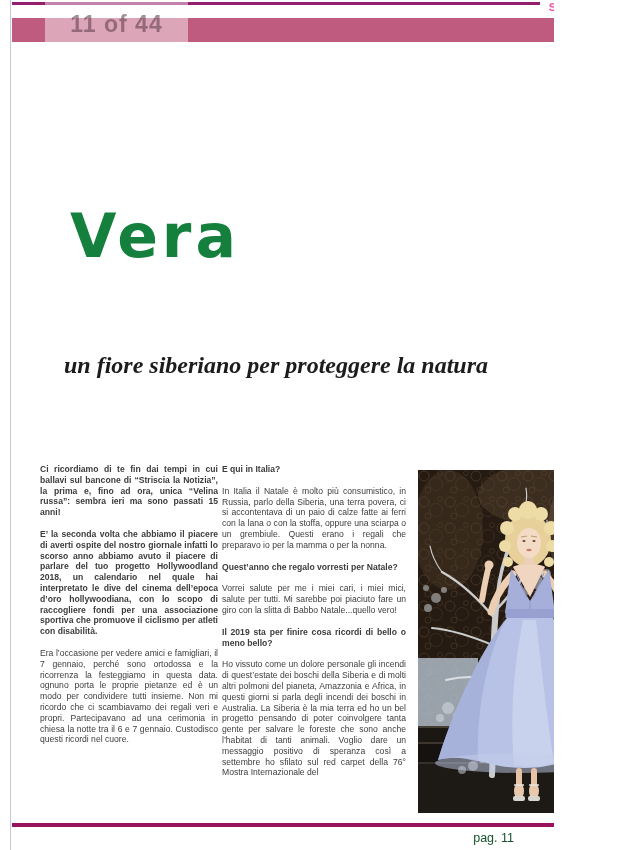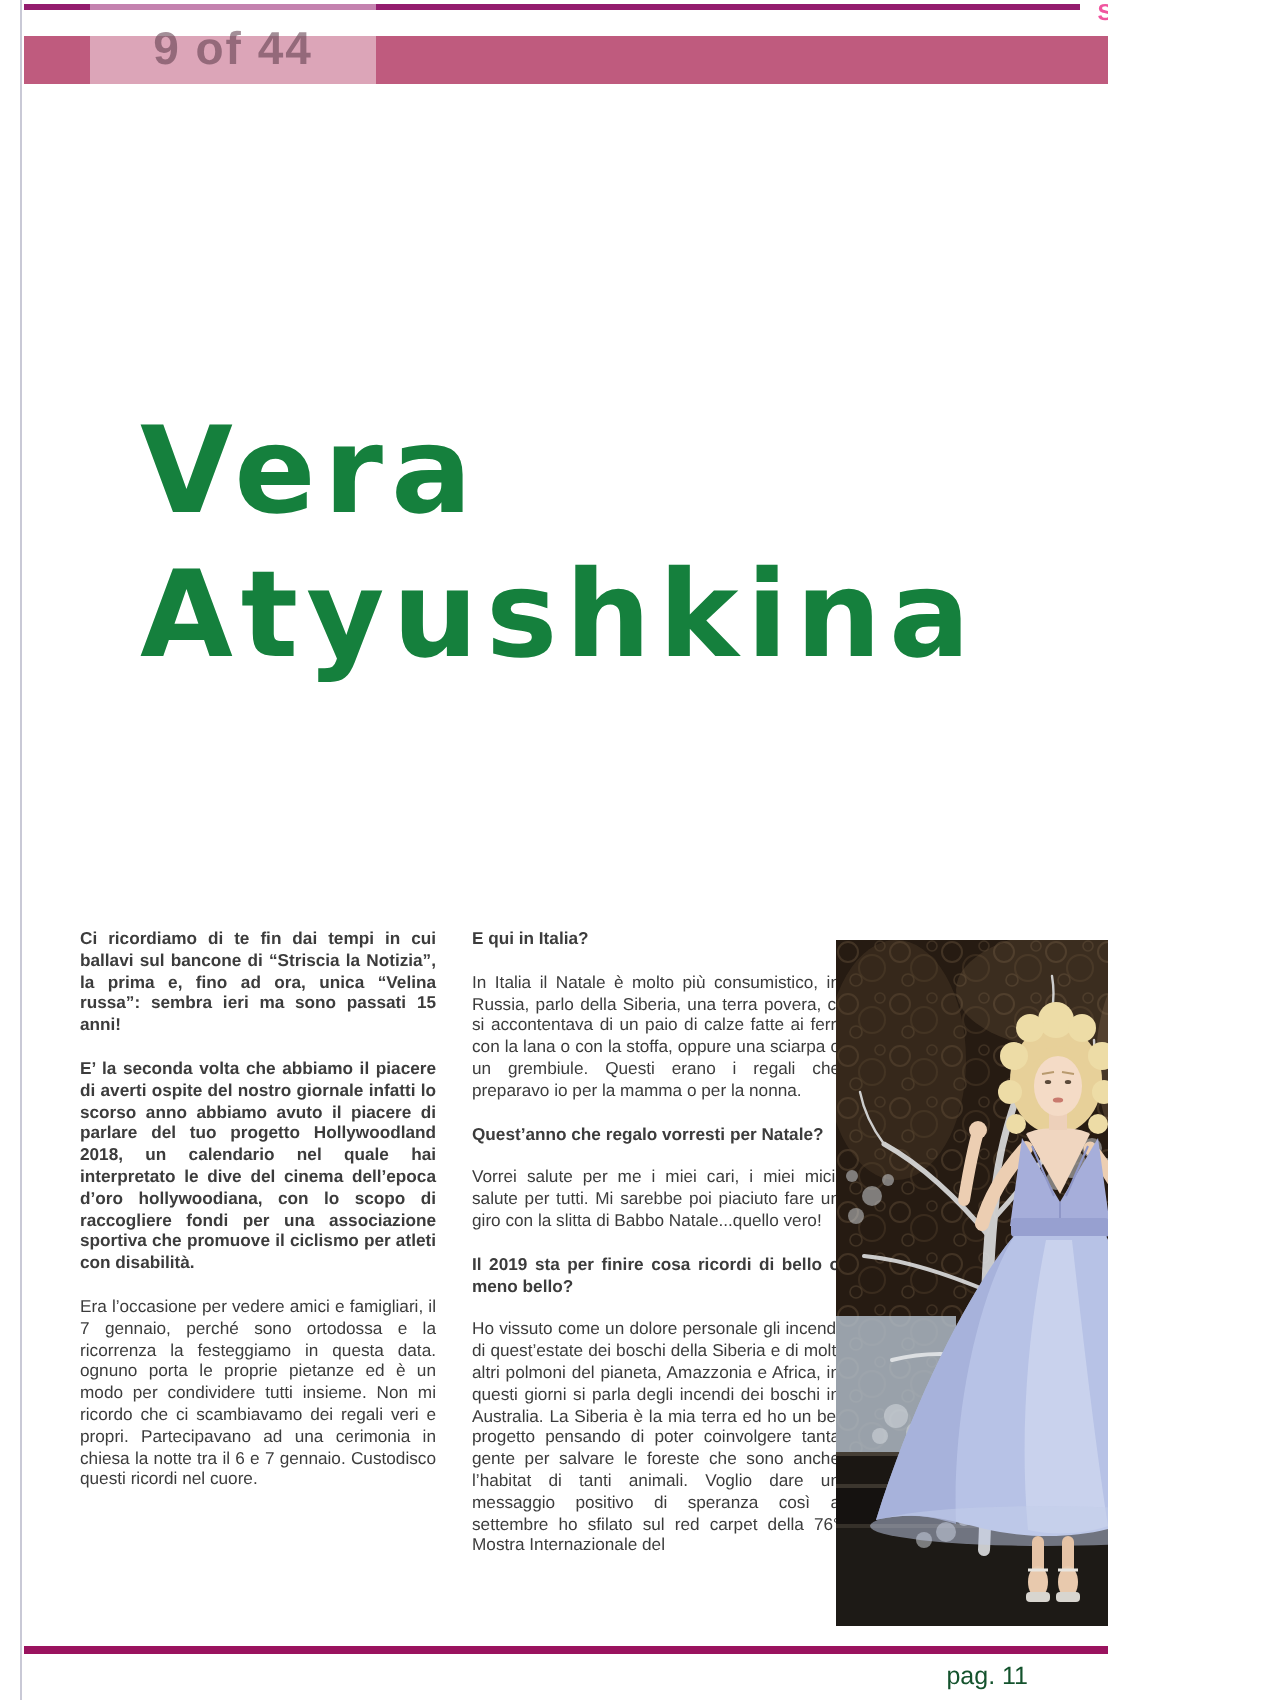--- a/index.html
+++ b/index.html
@@ -13,47 +13,47 @@
   .rose-bar{position:absolute;left:12px;top:18px;width:588px;height:24px;background:#bf5b7e;}
   .page-indicator{position:absolute;left:45px;top:0;width:143px;height:42px;
          background:rgba(255,255,255,0.45);display:flex;align-items:flex-end;justify-content:center;}
   .page-indicator span{font-size:23px;font-weight:700;letter-spacing:1px;
          color:rgba(96,62,78,0.58);line-height:1;padding-bottom:6px;}
   .title{position:absolute;left:70px;top:200px;font-family:"DejaVu Sans",sans-serif;
          font-weight:700;font-size:60px;line-height:72px;letter-spacing:4px;color:#15803d;}
   .subtitle{position:absolute;left:64px;top:352px;width:520px;
          font-family:"Liberation Serif",serif;font-style:italic;font-weight:700;
          font-size:24px;color:#1c1c1c;}
-  .columns{position:absolute;left:40px;top:464px;width:380px;display:flex;gap:18px;}
+  .columns{position:absolute;left:40px;top:464px;width:380px;display:flex;gap:4px;}
   .col{width:178px;color:#3c3c3c;font-size:8.6px;line-height:10.8px;text-align:justify;}
   .col:last-child{width:184px;}
   .col p{margin:0 0 11px 0;}
   .col p.bold{font-weight:700;}
   .photo{position:absolute;left:418px;top:470px;width:210px;height:343px;margin:0;
          overflow:hidden;background:#261b12;}
   .bottom-rule{position:absolute;left:12px;top:823px;width:617px;height:4px;background:#9a135f;}
   .page-number{position:absolute;right:40px;top:831px;font-size:12.5px;color:#14532d;}
 </style>
 </head>
 <body>
 
 <div class="stage">
   <div class="page"></div>
 
   <div class="top-rule"></div>
   <div class="brand">SiNEWS!</div>
   <div class="rose-bar"></div>
   <div class="page-indicator">
-    <span>9 of 44</span>
+    <span>11 of 44</span>
   </div>
 
   <div class="title">
     <div>Vera</div>
-    <div>Atyushkina</div>
   </div>
+  <div class="subtitle">un fiore siberiano per proteggere la natura</div>
 
   <div class="columns">
     <div class="col">
         <p class="bold">Ci ricordiamo di te fin dai tempi in cui ballavi sul bancone di “Striscia la Notizia”, la prima e, fino ad ora, unica “Velina russa”: sembra ieri ma sono passati 15 anni!</p>
         <p class="bold">E’ la seconda volta che abbiamo il piacere di averti ospite del nostro giornale infatti lo scorso anno abbiamo avuto il piacere di parlare del tuo progetto Hollywoodland 2018, un calendario nel quale hai interpretato le dive del cinema dell’epoca d’oro hollywoodiana, con lo scopo di raccogliere fondi per una associazione sportiva che promuove il ciclismo per atleti con disabilità.</p>
         <p class="regular">Era l’occasione per vedere amici e famigliari, il 7 gennaio, perché sono ortodossa e la ricorrenza la festeggiamo in questa data. ognuno porta le proprie pietanze ed è un modo per condividere tutti insieme. Non mi ricordo che ci scambiavamo dei regali veri e propri. Partecipavano ad una cerimonia in chiesa la notte tra il 6 e 7 gennaio. Custodisco questi ricordi nel cuore.</p>
       </div>
     <div class="col">
         <p class="bold">E qui in Italia?</p>
         <p class="regular">In Italia il Natale è molto più consumistico, in Russia, parlo della Siberia, una terra povera, ci si accontentava di un paio di calze fatte ai ferri con la lana o con la stoffa, oppure una sciarpa o un grembiule. Questi erano i regali che preparavo io per la mamma o per la nonna.</p>

